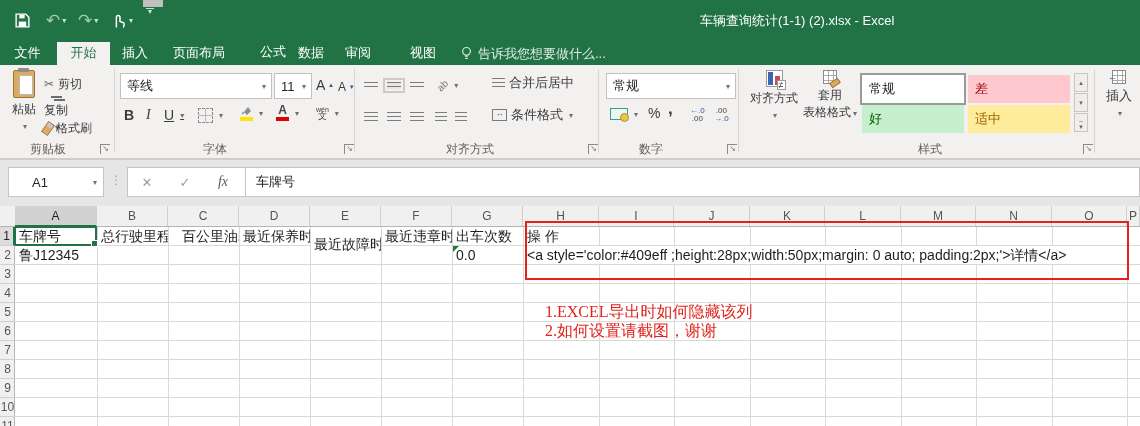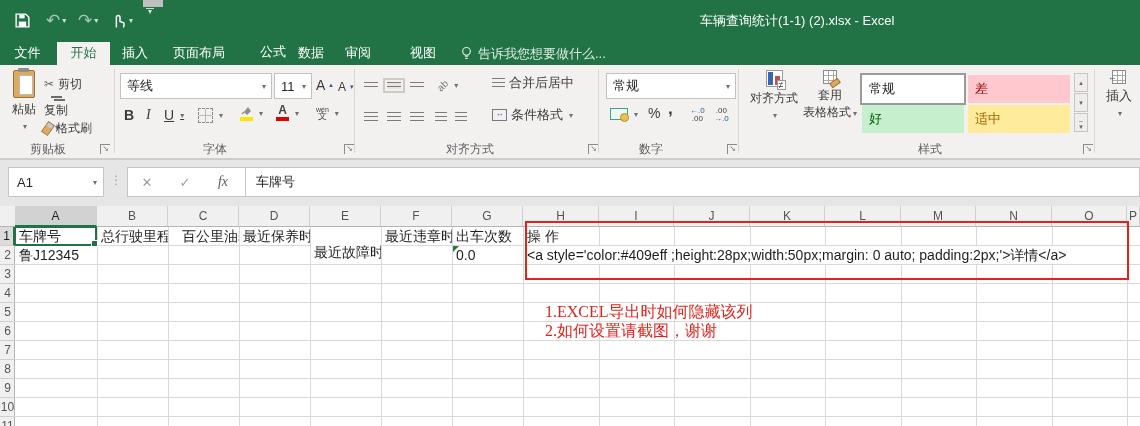--- a/index.html
+++ b/index.html
@@ -305,21 +305,21 @@
 
     <div class="bigbtn" style="left:1098px;width:42px;">
       <span class="gridicon insicon"></span><br>
       <span style="font-size:13px;">插入</span><br>
       <span class="ddw" style="color:#6f6f6f">▾</span>
     </div>
   </div>
 
   <div class="frow">
     <div class="fbox" style="left:8px;width:96px;">
-      <span class="cv" style="padding-left:8px;flex:1;color:#262626;font-size:13px;">A1</span>
+      <span class="cv" style="padding-left:8px;flex:1;color:#262626;font-size:13px;margin-left:15px;">A1</span>
       <span class="ca" style="width:16px;font-size:8px;color:#6f6f6f;text-align:center;">▾</span>
     </div>
     <div class="abs" style="left:110px;top:13px;color:#9d9d9d;font-size:12px;">⋮</div>
     <div class="fbox" style="left:127px;width:119px;">
       <span class="fbtn">✕</span>
       <span class="fbtn">✓</span>
       <span class="fbtn fx">fx</span>
     </div>
     <div class="fbox" style="left:246px;width:894px;border-left:none;">
       <span style="padding-left:10px;font-size:13px;color:#1f1f1f;">车牌号</span>
@@ -372,21 +372,21 @@
         <div class="vl" style="left: 735px;"></div>
         <div class="vl" style="left: 810px;"></div>
         <div class="vl" style="left: 886px;"></div>
         <div class="vl" style="left: 961px;"></div>
         <div class="vl" style="left: 1037px;"></div>
         <div class="vl" style="left: 1112px;"></div>
         <div class="cell" style="left: 1px; top: 0px; width: 81px;">车牌号</div>
         <div class="cell" style="left: 83px; top: 0px; width: 70px;">总行驶里程</div>
         <div class="cell" style="left: 154px; top: 0px; width: 70px; padding-left: 13px;">百公里油耗</div>
         <div class="cell" style="left: 225px; top: 0px; width: 70px;">最近保养时</div>
-        <div class="cell" style="left: 296px; top: 16px; width: 70px;">最近故障时</div>
+        <div class="cell" style="left: 296px; top: 8px; width: 70px;">最近故障时</div>
         <div class="cell" style="left: 367px; top: 0px; width: 70px;">最近违章时</div>
         <div class="cell" style="left: 438px; top: 0px; width: 70px;">出车次数</div>
         <div class="cell" style="left: 509px; top: 0px; width: 75px;">操 作</div>
         <div class="cell" style="left: 1px; top: 19px; width: 81px;">鲁J12345</div>
         <div class="cell" style="left: 438px; top: 19px; width: 70px;">0.0<span class="flag"></span></div>
         <div class="cell" style="left: 509px; top: 19px; width: 603px;">&lt;a style='color:#409eff ;height:28px;width:50px;margin: 0 auto; padding:2px;'&gt;详情&lt;/a&gt;</div>
         <div class="selbox" style="left: -1px; top: -1px; width: 83px; height: 20px;"></div>
       </div>
     <div class="redbox"></div>
     <div class="rednote" style="top:96px;">1.EXCEL导出时如何隐藏该列</div>

